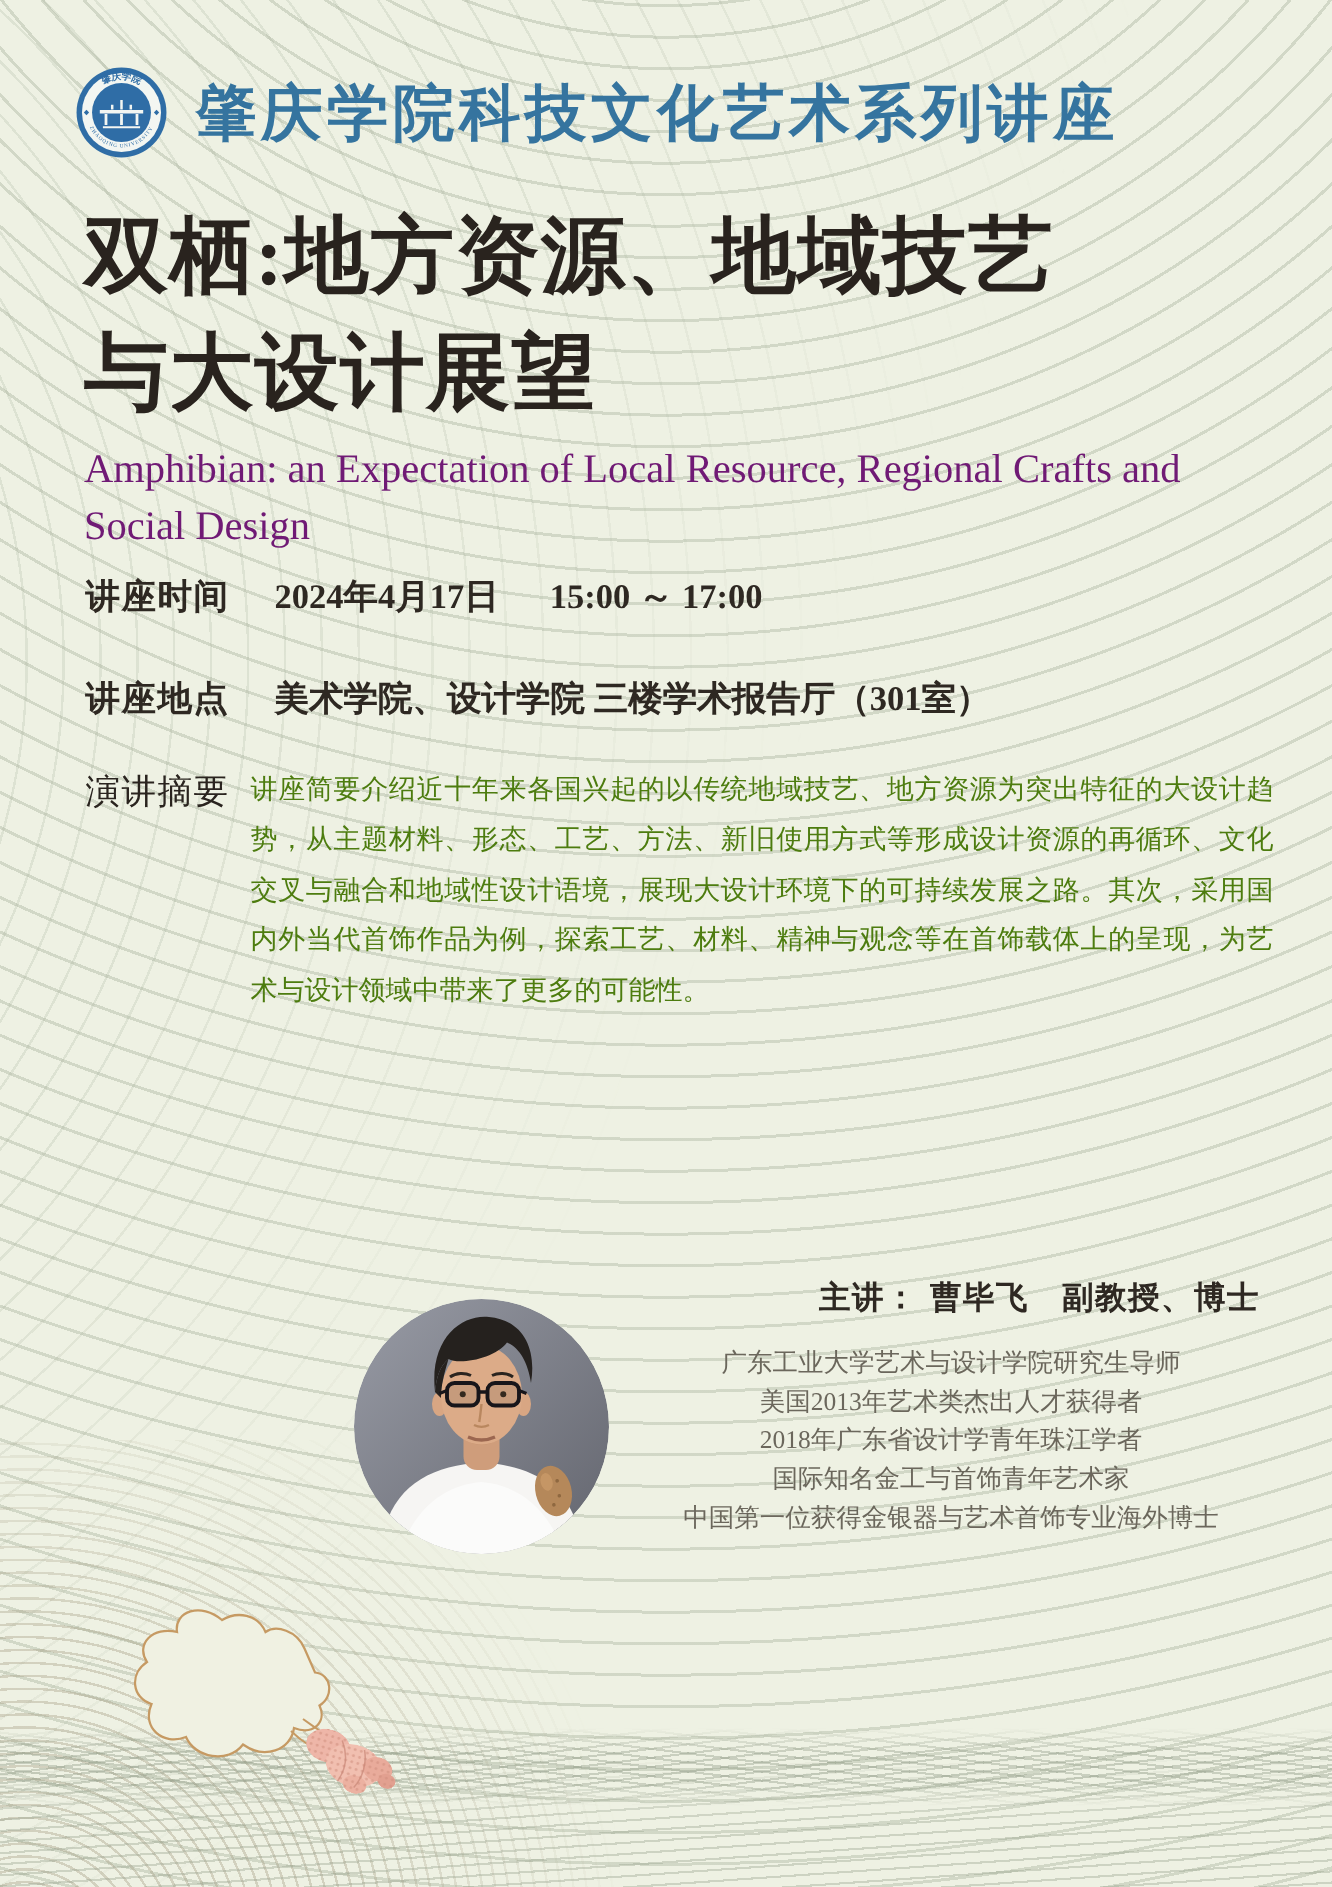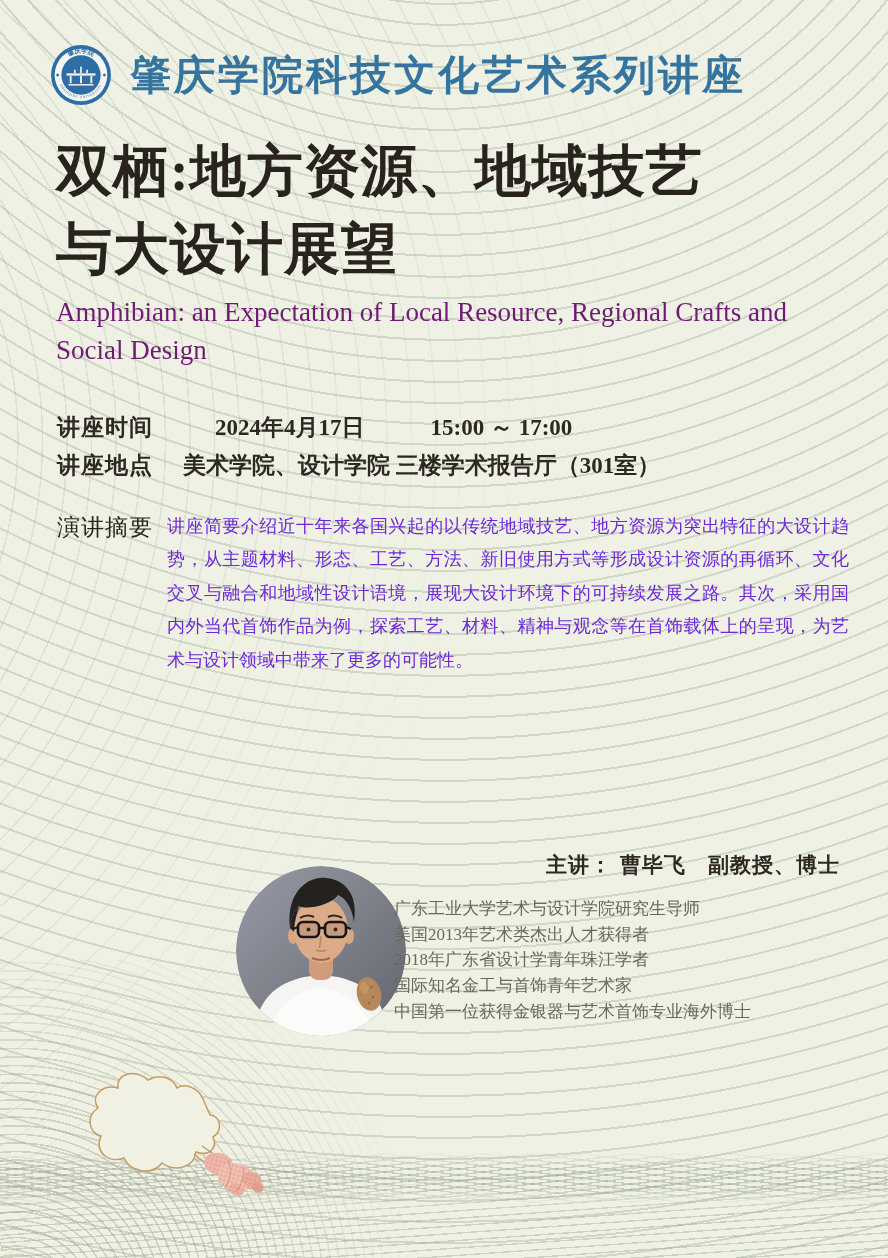--- a/index.html
+++ b/index.html
@@ -56,43 +56,43 @@
     font-size:56px; line-height:78px; font-weight:900;
     color:#29231e; letter-spacing:1px;
   }
   .subtitle-en{
     position:absolute; left:56px; top:294px; width:784px;
     font-size:27px; line-height:37.5px; color:#701a75; font-weight:400;
   }
   
   .detail-row{ position:absolute; left:57px; display:flex; align-items:baseline;
     font-size:23px; font-weight:700; color:#2e2822; }
-  .row-time{ top:412px;gap:32px; }
+  .row-time{ top:382px; }
   .row-venue{ top:450px; }
   .detail-label{ margin-right:30px; letter-spacing:1px; flex:none; }
   .time-range{ margin-left:34px; }
   
   .abstract{ position:absolute; left:57px; top:510px; display:flex; align-items:flex-start; }
   .abstract .detail-label{ margin-right:14px; font-size:23px; padding-top:2px; }
   .abstract-text{
     width:682px; font-size:18px; line-height:33.4px; font-weight:400;
-    color:#6d28d9; text-align:justify; text-justify:inter-ideograph;
+    color:#4d7c0f; text-align:justify; text-justify:inter-ideograph;
   }
   
   .portrait{ position:absolute; left:236px; top:866px; width:170px; height:170px;
     border-radius:50%; display:block; }
   .speaker-line{
     position:absolute; right:48px; top:851px; display:flex; align-items:baseline;
     font-size:21px; font-weight:700; color:#2e2822; letter-spacing:1px;
   }
   .speaker-name{ margin-left:8px; }
   .speaker-titles{ margin-left:22px; }
   .credentials{
     position:absolute; right:14px; top:896px; width:480px;
-    list-style:none; text-align:left;
+    list-style:none; text-align:center;
     font-size:17px; line-height:25.7px; color:#6b675c; font-weight:400;
   }
   
   .artwork{ position:absolute; left:82px; top:1064px; width:210px; height:160px; }
 </style>
 </head>
 <body>
 
 <div class="poster">
 

